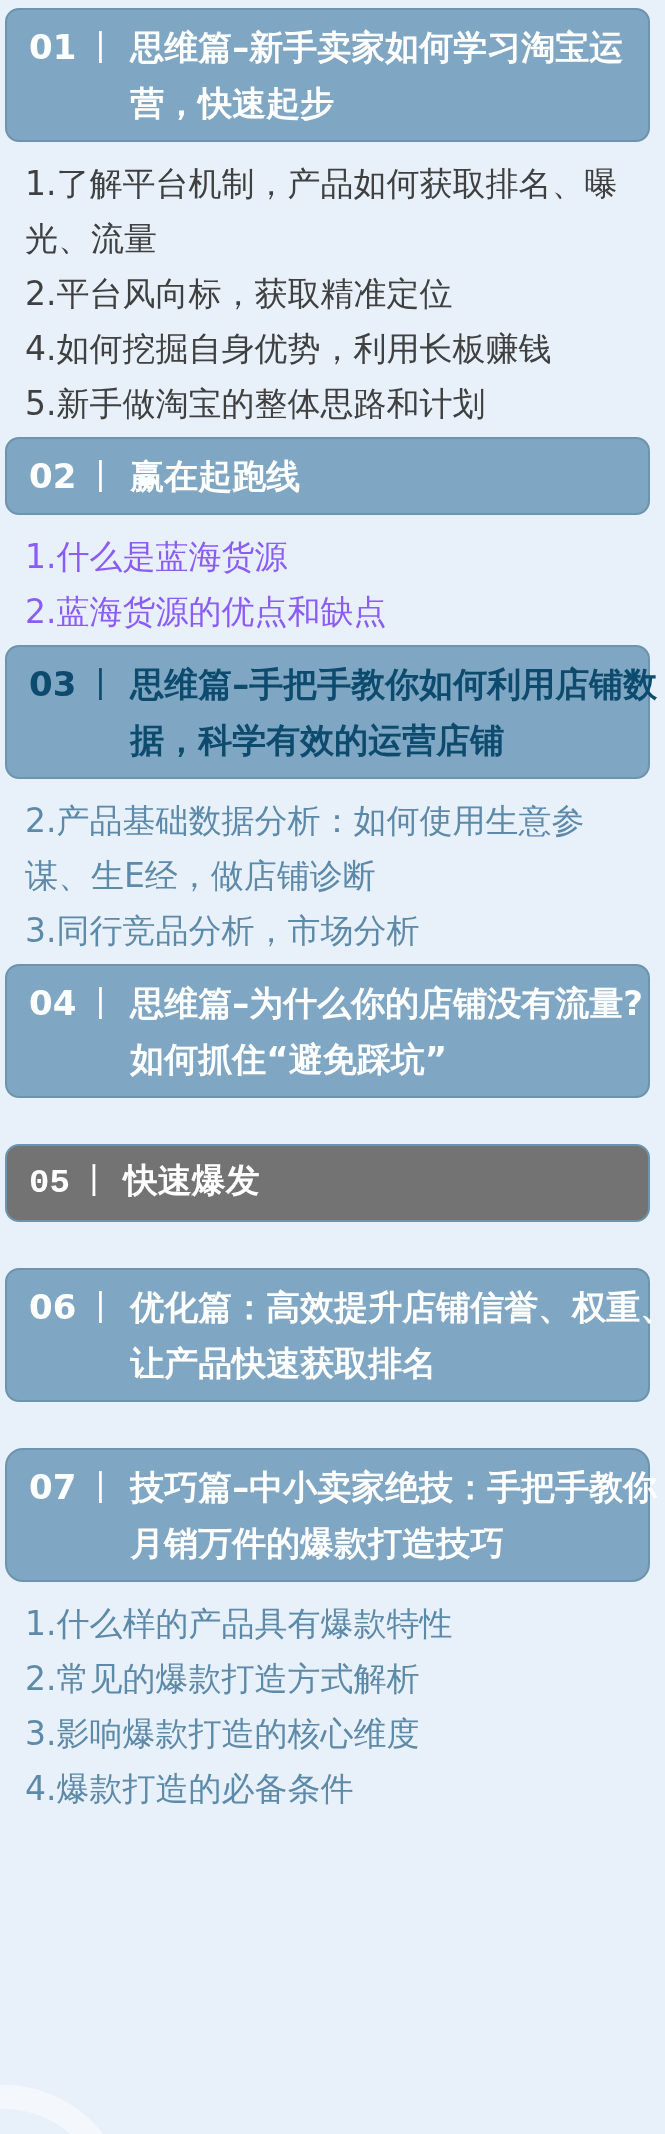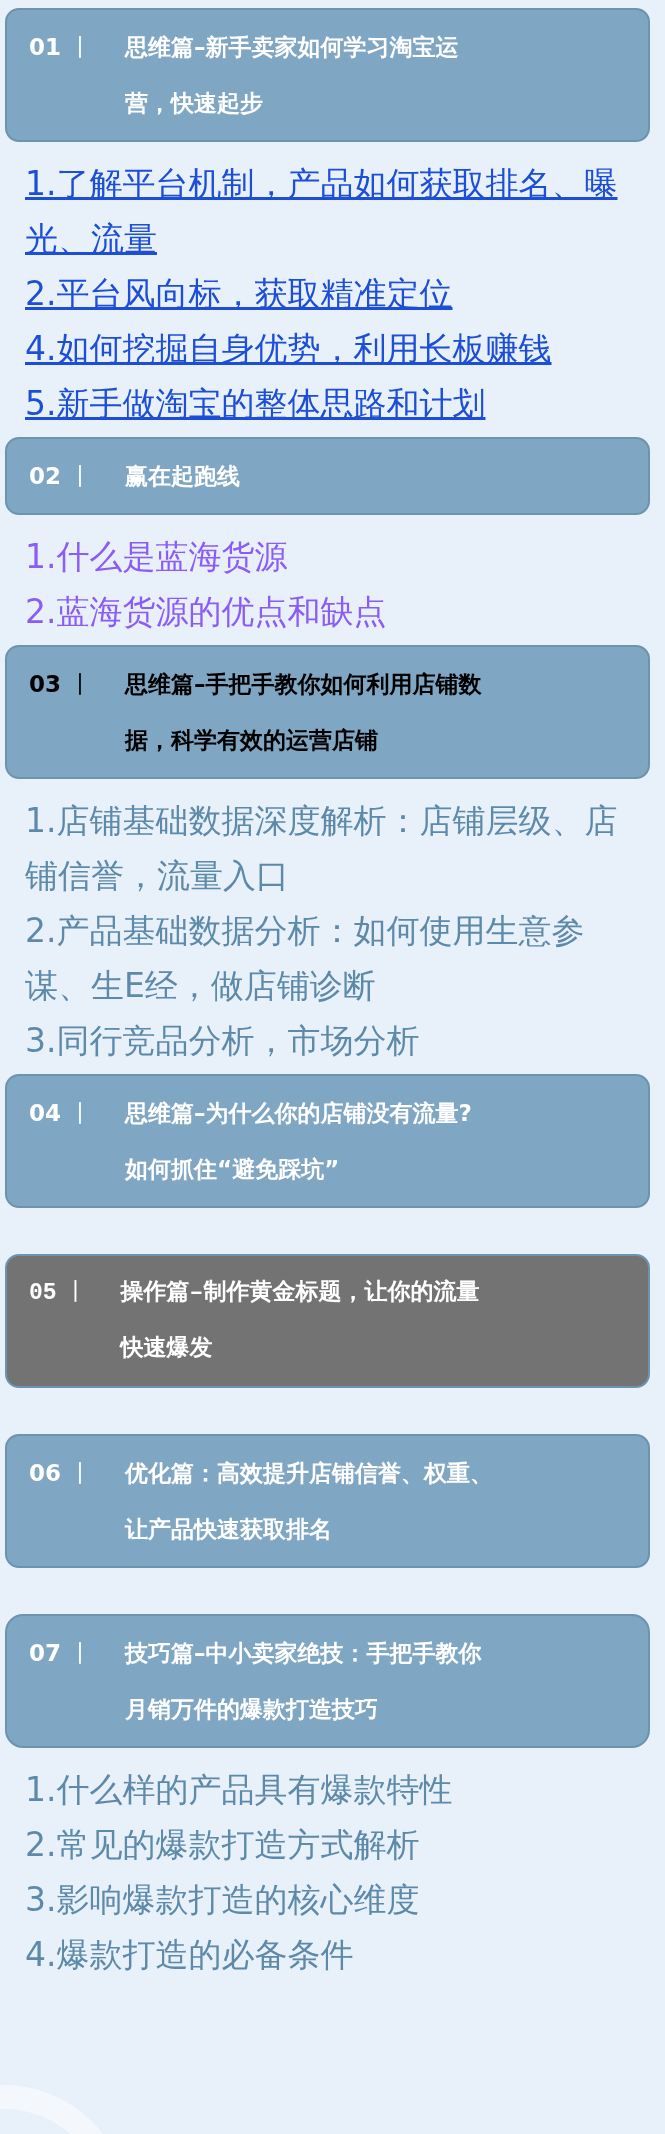--- a/index.html
+++ b/index.html
@@ -21,31 +21,31 @@
   }
   .section { margin-bottom: 6px; }
   .section.no-items { margin-bottom: 46px; }
 
   .sec-header {
     margin: 0 15px 14px 5px;
     background: #7fa6c2;
     border: 2px solid #6d93ae;
     border-radius: 14px;
     color: #ffffff;
-    font-size: 23px;
+    font-size: 34px;
     font-weight: bold;
     line-height: 56px;
     padding: 9px 14px 9px 22px;
     display: flex;
     align-items: flex-start;
     box-sizing: border-box;
   }
   .h-num { flex: none; }
   .h-sep { flex: none; margin: 0 12px 0 8px; font-weight: normal; }
-  .h-body { flex: 1 1 auto; min-width: 0; margin-left: 21px; }
+  .h-body { flex: 1 1 auto; min-width: 0; }
   .h-line { white-space: nowrap; }
 
   .sec-items {
     margin: 0 40px 0 25px;
     color: #5d8aa9;
     font-size: 33px;
     line-height: 55px;
   }
   .outline-item {
     overflow-wrap: break-word;
@@ -70,71 +70,69 @@
   <div id="sections-root">
       <section class="section">
         <div class="sec-header" style="background: rgb(127, 166, 194); border-color: rgb(109, 147, 174); color: rgb(255, 255, 255);">
           <span class="h-num">01</span>
           <span class="h-sep">丨</span>
           <span class="h-body">
             <div class="h-line">思维篇–新手卖家如何学习淘宝运</div>
             <div class="h-line">营，快速起步</div>
           </span>
         </div>
-        <div class="sec-items" style="color: #1d4ed8; text-decoration: underline;">
+        <div class="sec-items" style="color: #404040;">
           <div class="outline-item">1.了解平台机制，产品如何获取排名、曝光、流量</div>
           <div class="outline-item">2.平台风向标，获取精准定位</div>
           <div class="outline-item">4.如何挖掘自身优势，利用长板赚钱</div>
           <div class="outline-item">5.新手做淘宝的整体思路和计划</div>
         </div>
       </section>
       <section class="section">
         <div class="sec-header" style="background: rgb(127, 166, 194); border-color: rgb(109, 147, 174); color: rgb(255, 255, 255);">
           <span class="h-num">02</span>
           <span class="h-sep">丨</span>
           <span class="h-body">
             <div class="h-line">赢在起跑线</div>
           </span>
         </div>
         <div class="sec-items" style="color: #8b5cf6;">
           <div class="outline-item">1.什么是蓝海货源</div>
           <div class="outline-item">2.蓝海货源的优点和缺点</div>
         </div>
       </section>
       <section class="section">
-        <div class="sec-header" style="background: rgb(127, 166, 194); border-color: rgb(109, 147, 174); color: #000000;">
+        <div class="sec-header" style="background: rgb(127, 166, 194); border-color: rgb(109, 147, 174); color: #0c4a6e;">
           <span class="h-num">03</span>
           <span class="h-sep">丨</span>
           <span class="h-body">
             <div class="h-line">思维篇–手把手教你如何利用店铺数</div>
             <div class="h-line">据，科学有效的运营店铺</div>
           </span>
         </div>
         <div class="sec-items" style="color: rgb(93, 138, 169);">
-          <div class="outline-item">1.店铺基础数据深度解析：店铺层级、店铺信誉，流量入口</div>
           <div class="outline-item">2.产品基础数据分析：如何使用生意参谋、生E经，做店铺诊断</div>
           <div class="outline-item">3.同行竞品分析，市场分析</div>
         </div>
       </section>
       <section class="section no-items">
         <div class="sec-header" style="background: rgb(127, 166, 194); border-color: rgb(109, 147, 174); color: rgb(255, 255, 255);">
           <span class="h-num">04</span>
           <span class="h-sep">丨</span>
           <span class="h-body">
             <div class="h-line">思维篇–为什么你的店铺没有流量?</div>
             <div class="h-line">如何抓住“避免踩坑”</div>
           </span>
         </div>
       </section>
       <section class="section no-items">
         <div class="sec-header" style="background: #737373; border-color: rgb(109, 147, 174); color: rgb(255, 255, 255); font-family: Liberation Mono, monospace;">
           <span class="h-num">05</span>
           <span class="h-sep">丨</span>
           <span class="h-body">
-            <div class="h-line">操作篇–制作黄金标题，让你的流量</div>
             <div class="h-line">快速爆发</div>
           </span>
         </div>
       </section>
       <section class="section no-items">
         <div class="sec-header" style="background: rgb(127, 166, 194); border-color: rgb(109, 147, 174); color: rgb(255, 255, 255);">
           <span class="h-num">06</span>
           <span class="h-sep">丨</span>
           <span class="h-body">
             <div class="h-line">优化篇：高效提升店铺信誉、权重、</div>

